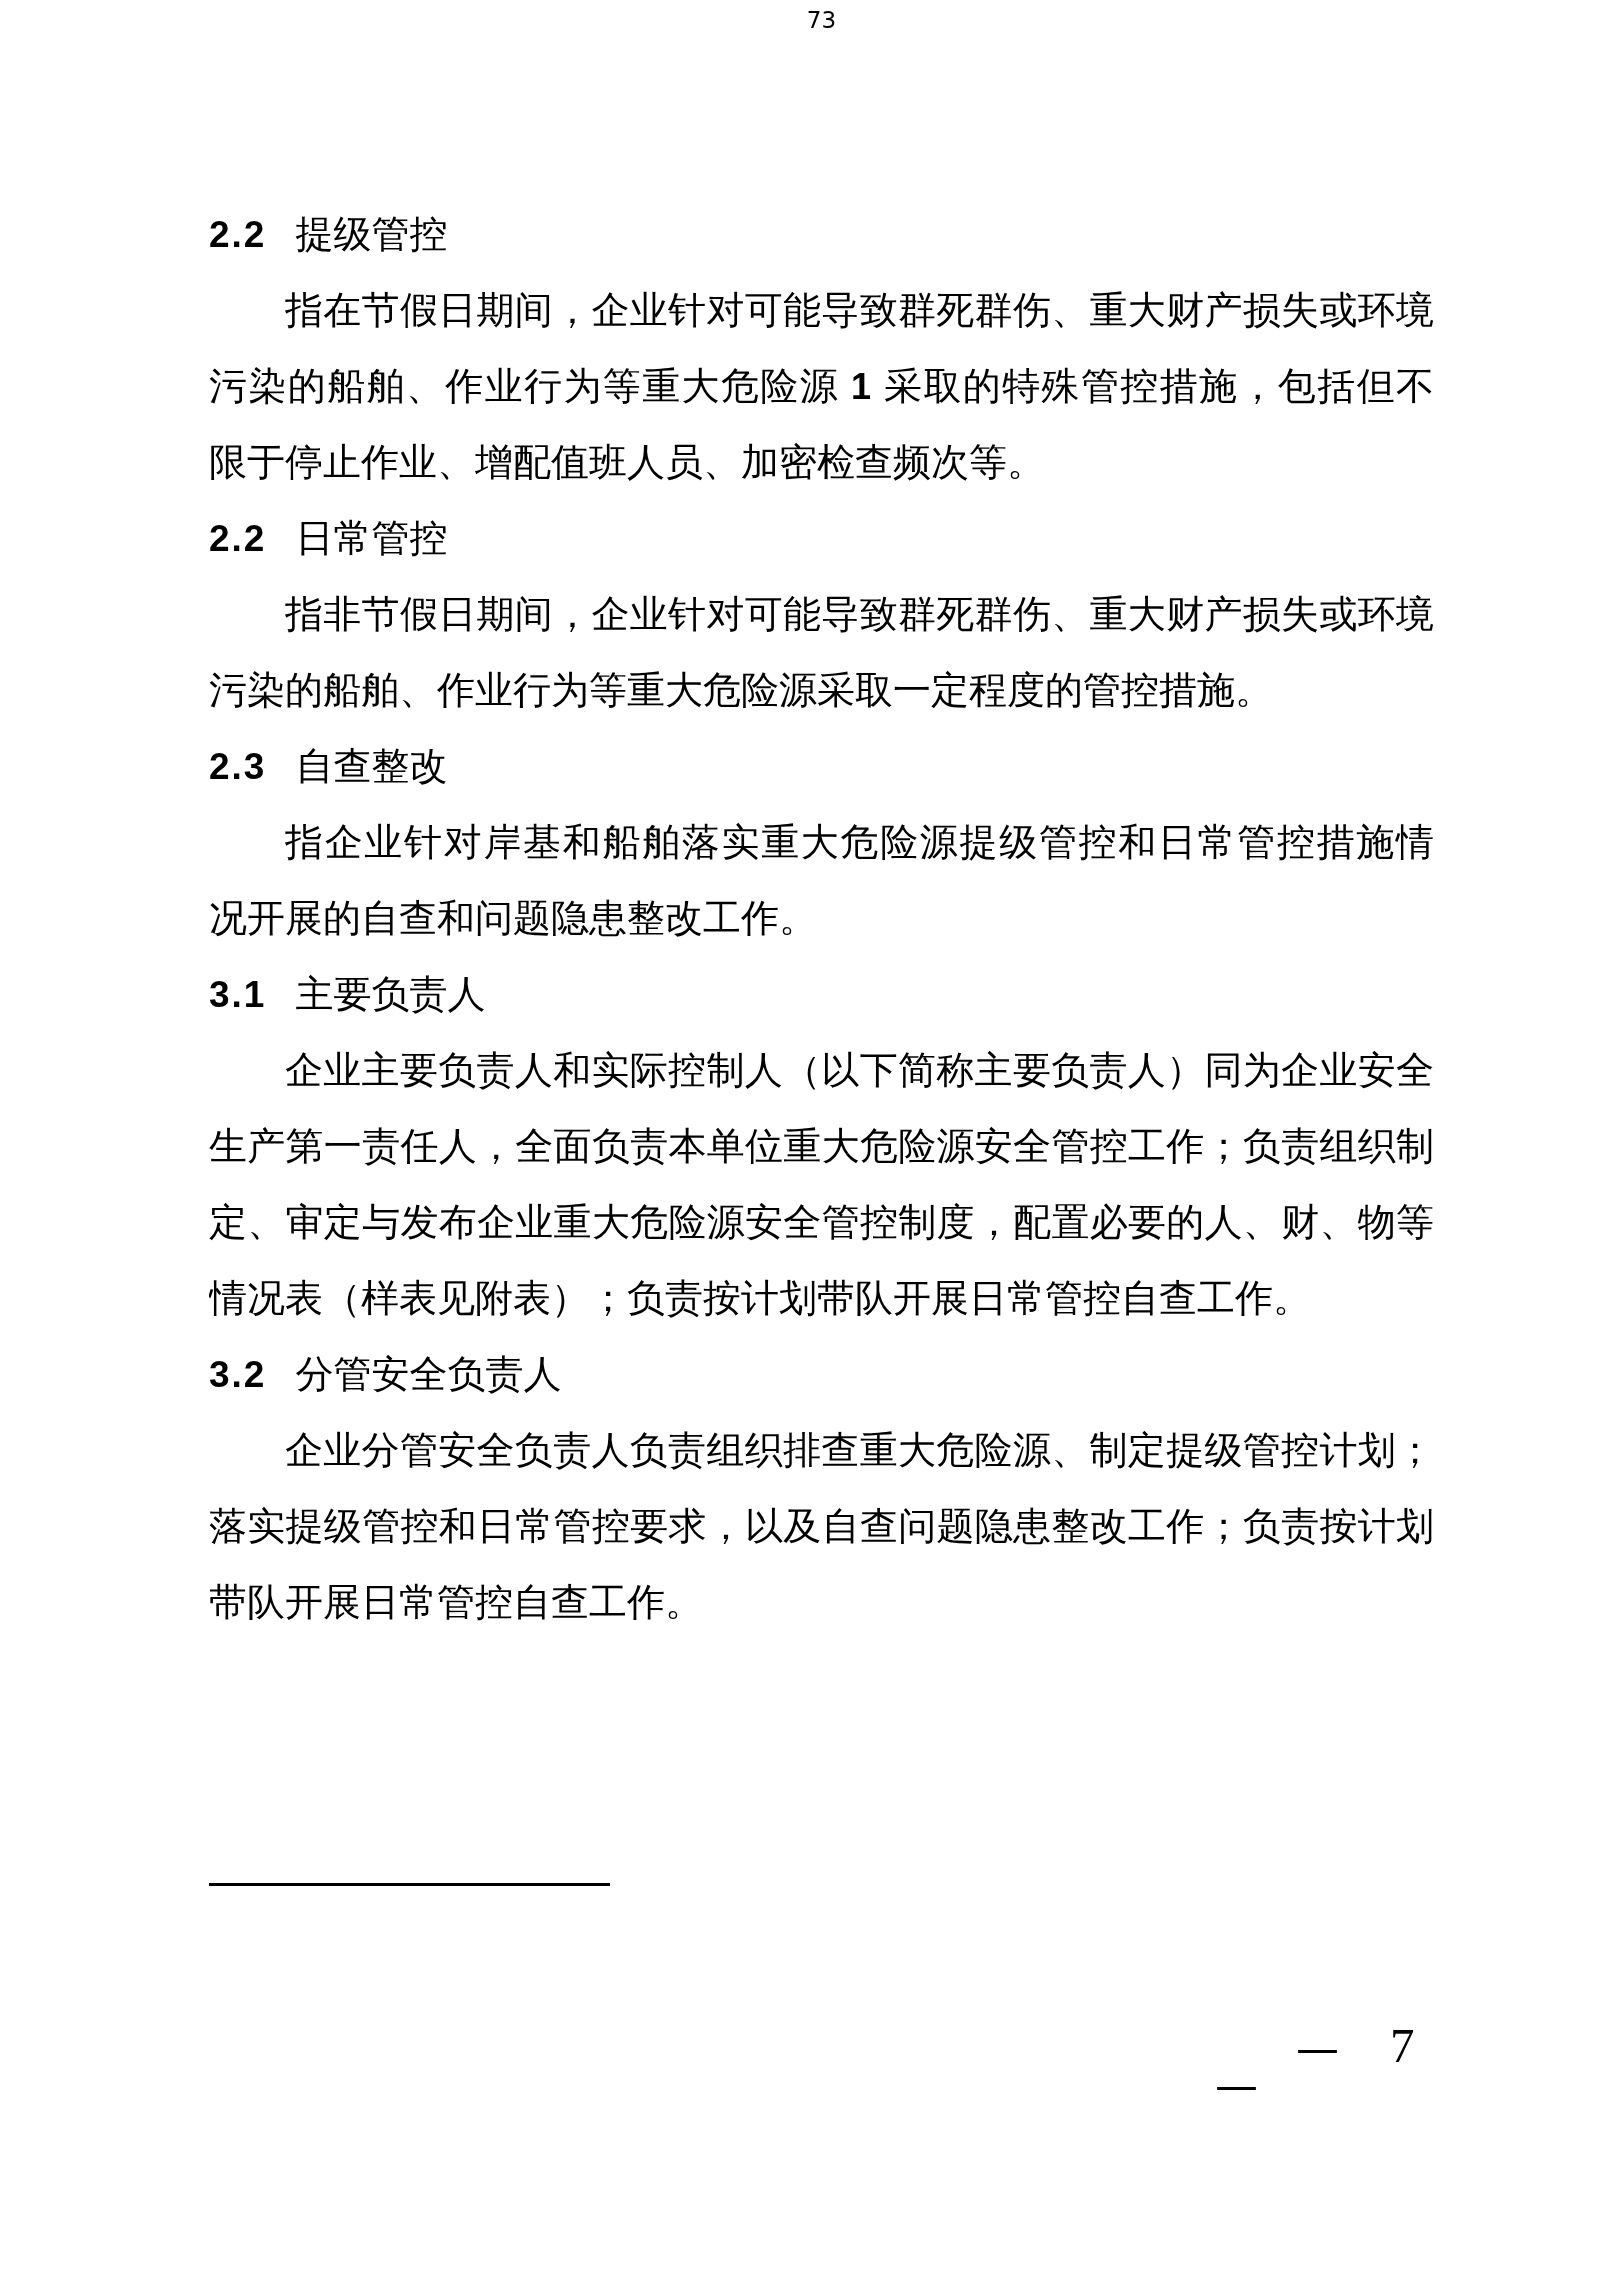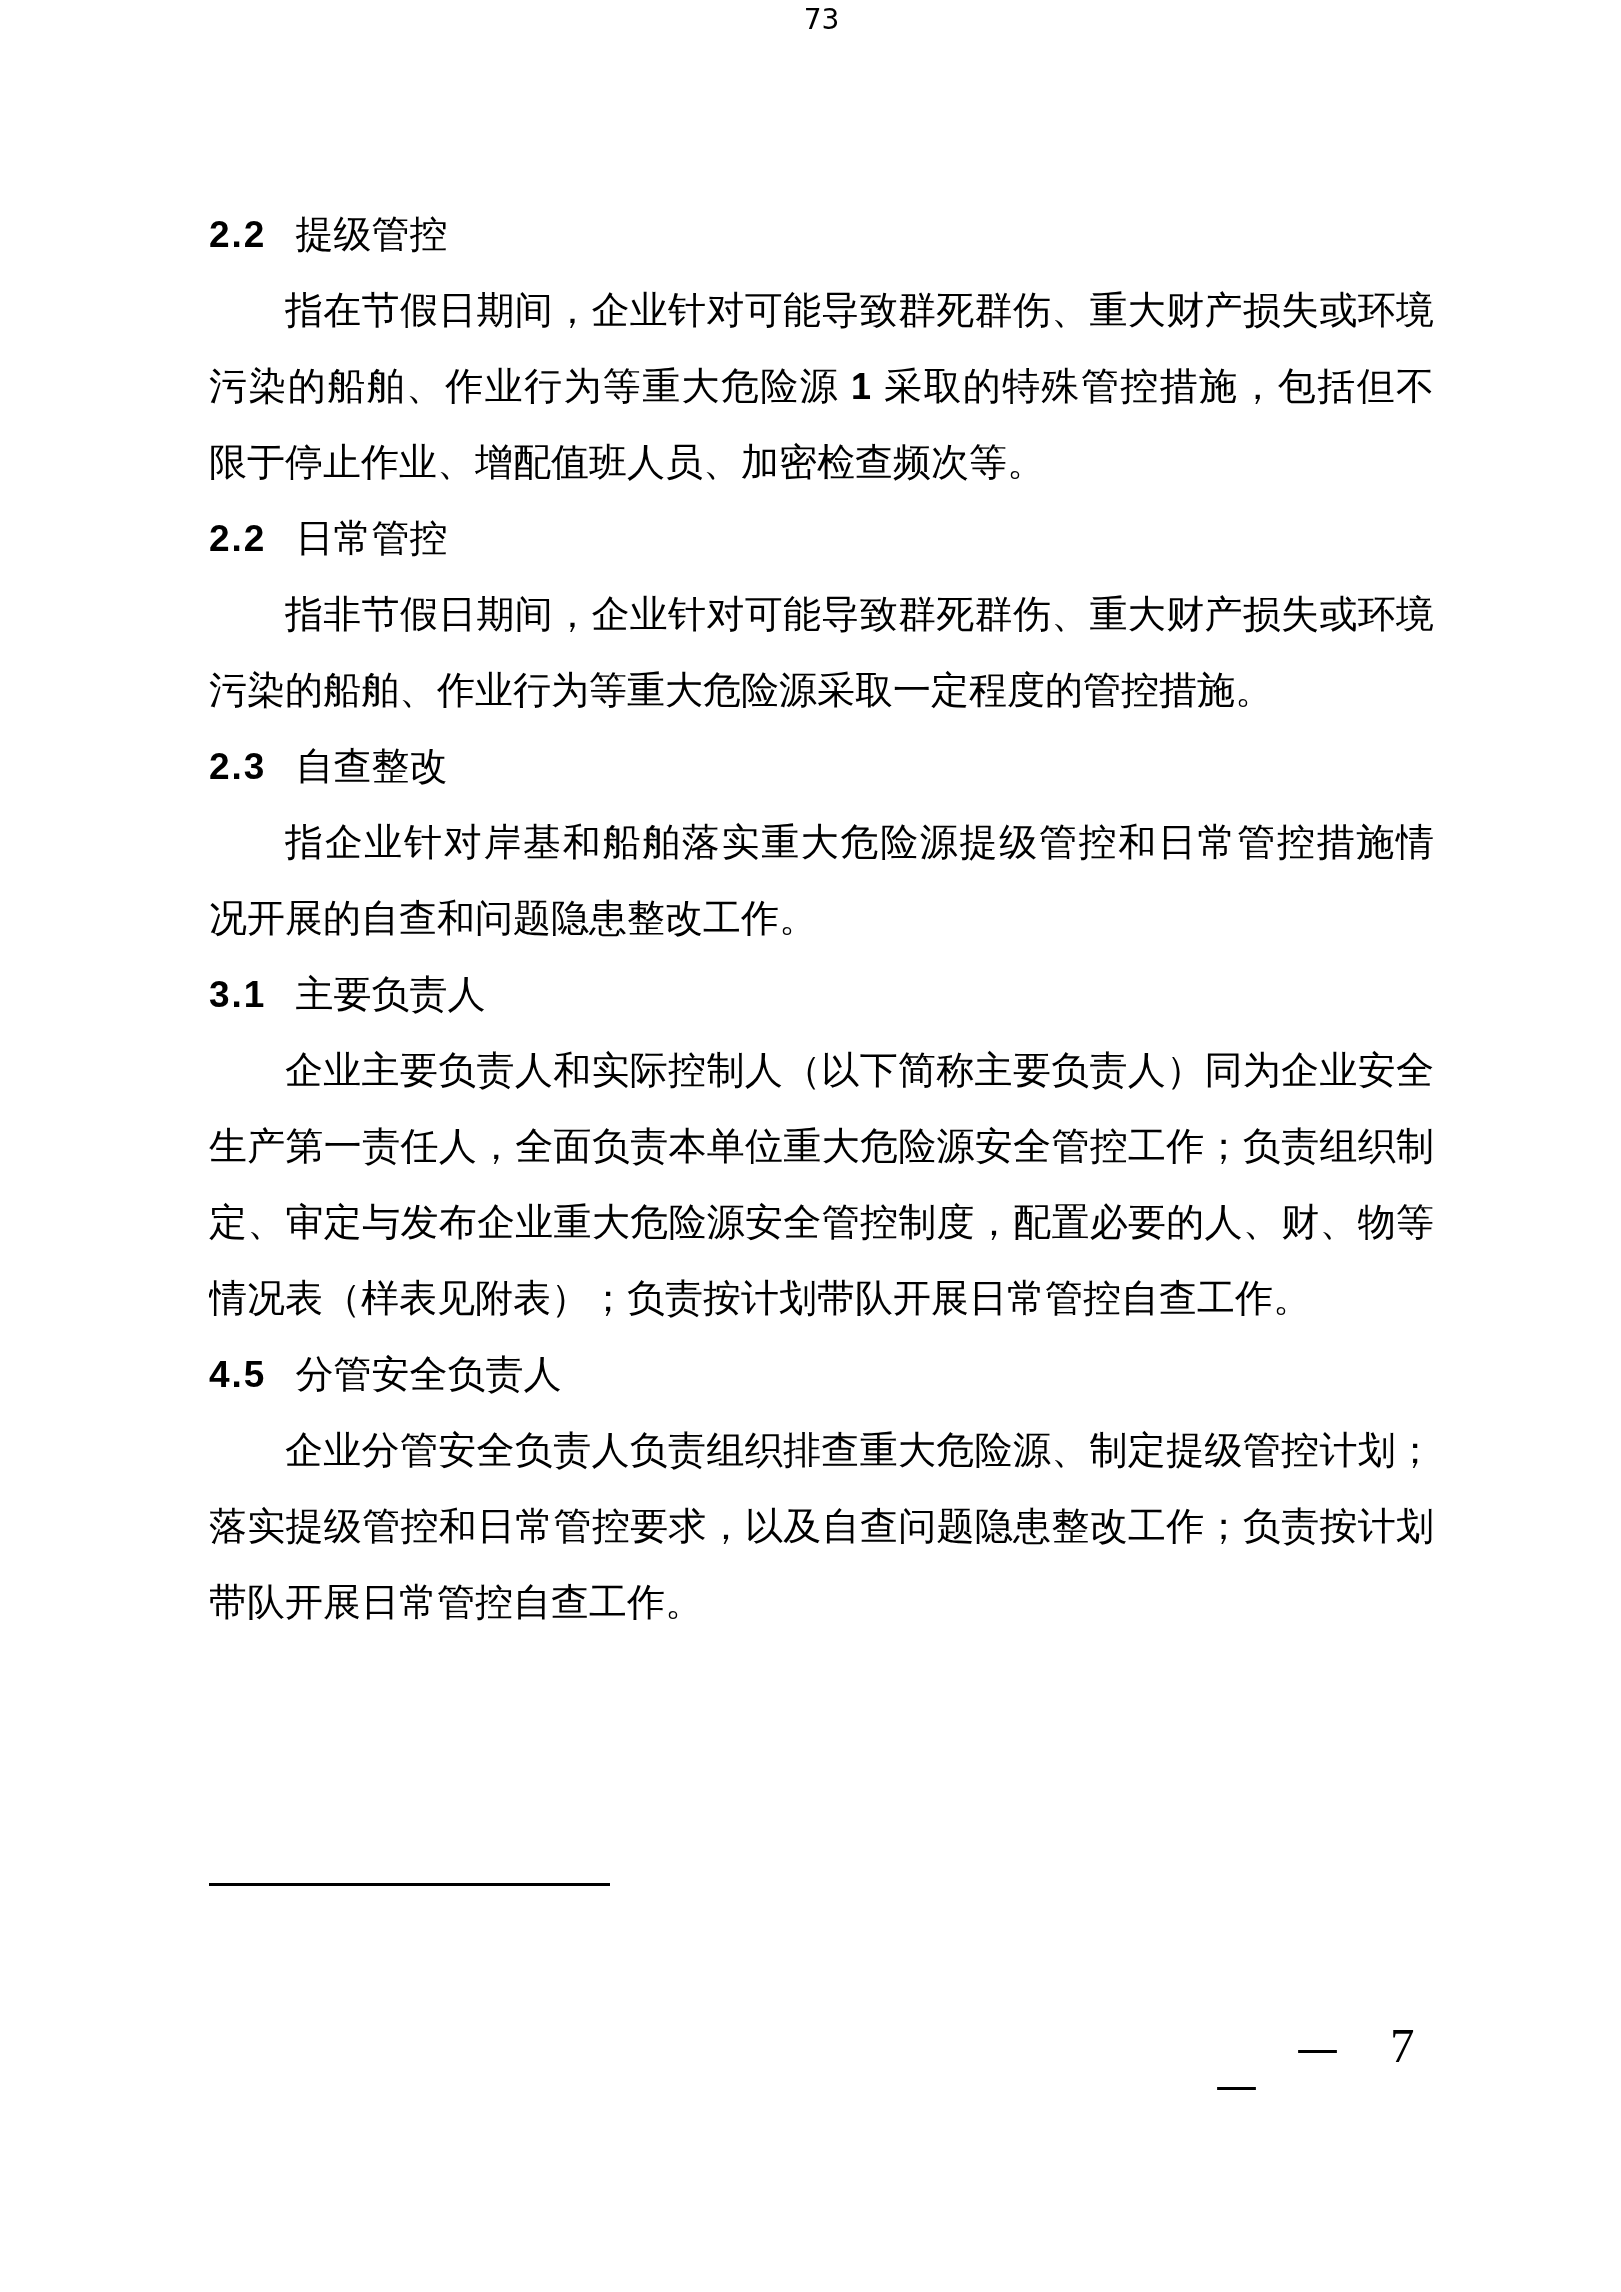--- a/index.html
+++ b/index.html
@@ -13,21 +13,21 @@
     font-family: "Liberation Serif", "DejaVu Serif", serif;
     overflow: hidden;
   }
   .page-header-number {
     position: absolute;
     top: 4.9px;
     left: 209px;
     width: 1225px;
     text-align: center;
     font-family: "DejaVu Sans", "Liberation Sans", sans-serif;
-    font-size: 28px;
+    font-size: 23px;
     line-height: 30px;
   }
   .content {
     position: absolute;
     top: 196px;
     left: 209px;
     width: 1225px;
   }
   .line {
     height: 76px;
@@ -108,21 +108,21 @@
       <div class="line fill indent"><span>指非节假日期间，企业针对可能导致群死群伤、重大财产损失或环境</span></div>
       <div class="line"><span>污染的船舶、作业行为等重大危险源采取一定程度的管控措施。</span></div>
       <div class="line heading"><span class="hnum">2.3</span><span>自查整改</span></div>
       <div class="line fill indent"><span>指企业针对岸基和船舶落实重大危险源提级管控和日常管控措施情</span></div>
       <div class="line"><span>况开展的自查和问题隐患整改工作。</span></div>
       <div class="line heading"><span class="hnum">3.1</span><span>主要负责人</span></div>
       <div class="line fill indent"><span>企业主要负责人和实际控制人（以下简称主要负责人）同为企业安全</span></div>
       <div class="line fill"><span>生产第一责任人，全面负责本单位重大危险源安全管控工作；负责组织制</span></div>
       <div class="line fill"><span>定、审定与发布企业重大危险源安全管控制度，配置必要的人、财、物等</span></div>
       <div class="line"><span>情况表（样表见附表）；负责按计划带队开展日常管控自查工作。</span></div>
-      <div class="line heading"><span class="hnum">4.5</span><span>分管安全负责人</span></div>
+      <div class="line heading"><span class="hnum">3.2</span><span>分管安全负责人</span></div>
       <div class="line fill indent"><span>企业分管安全负责人负责组织排查重大危险源、制定提级管控计划；</span></div>
       <div class="line fill"><span>落实提级管控和日常管控要求，以及自查问题隐患整改工作；负责按计划</span></div>
       <div class="line"><span>带队开展日常管控自查工作。</span></div>
     </div>
 
   <div class="footnote-separator"></div>
 
   <div class="footnote">
   </div>
 

